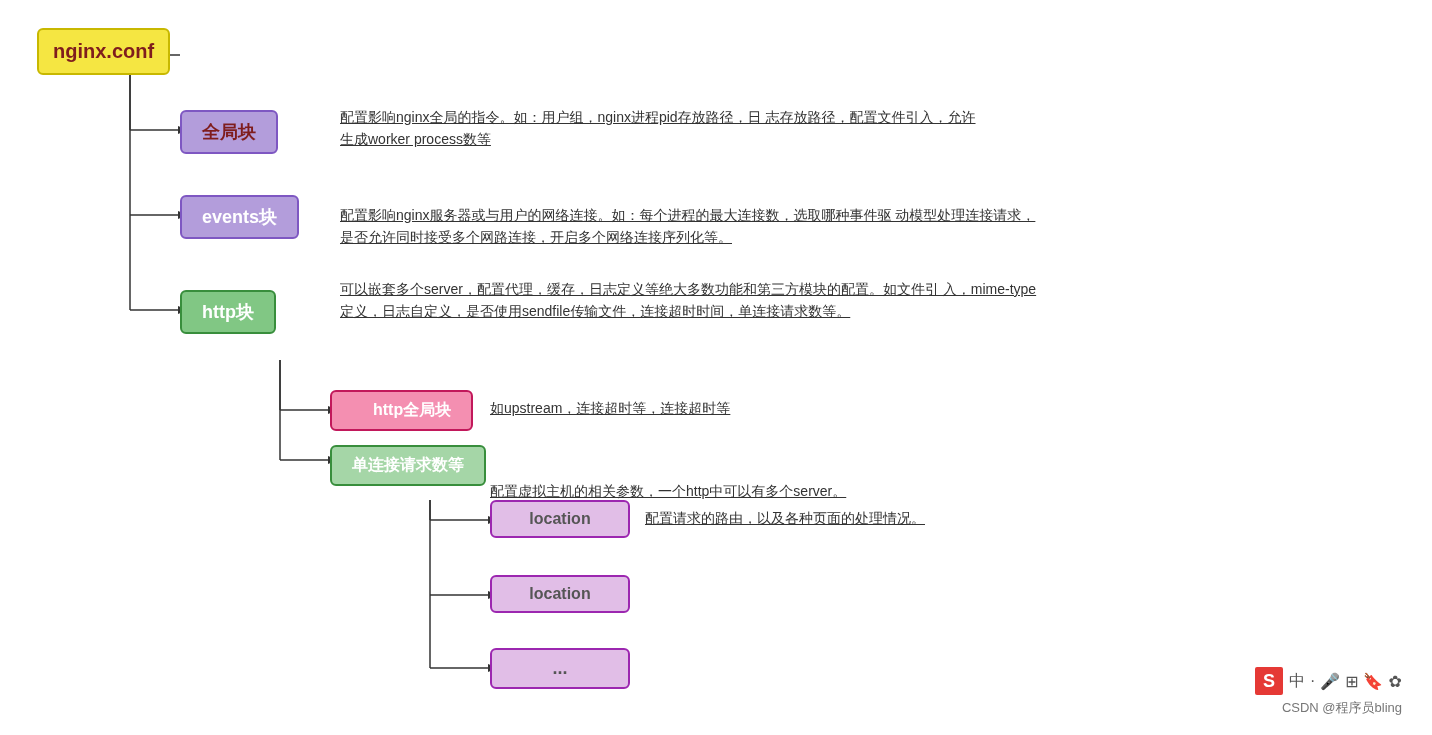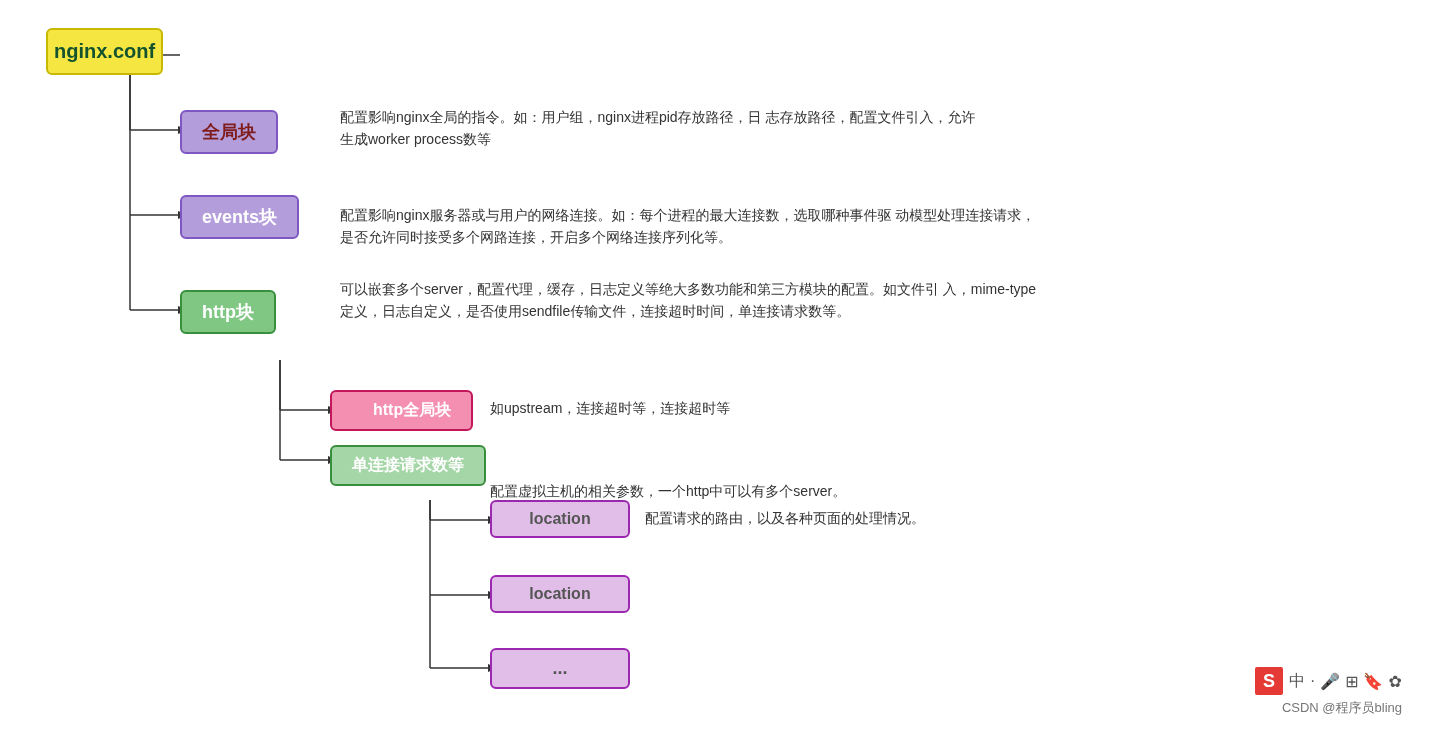--- a/index.html
+++ b/index.html
@@ -30,25 +30,25 @@
       font-weight: bold;
       font-size: 18px;
       padding: 8px 20px;
       position: absolute;
       white-space: nowrap;
     }
 
     .box-nginx {
       background: #f5e642;
       border: 2px solid #c8b800;
-      color: #14532d;
-      left: 46px;
+      color: #7f1d1d;
+      left: 37px;
       top: 28px;
       font-size: 20px;
-      padding: 10px 6px;
+      padding: 10px 14px;
     }
 
     .box-global {
       background: #b39ddb;
       border: 2px solid #7e57c2;
       color: #7f1d1d;
       left: 180px;
       top: 110px;
     }
 
@@ -115,20 +115,21 @@
       width: 140px;
       justify-content: center;
     }
 
     
     .desc {
       position: absolute;
       font-size: 14px;
       color: #333;
       line-height: 1.6;
+      text-decoration: underline;
     }
 
     .desc-global {
       left: 340px;
       top: 106px;
       width: 640px;
     }
 
     .desc-events {
       left: 340px;

